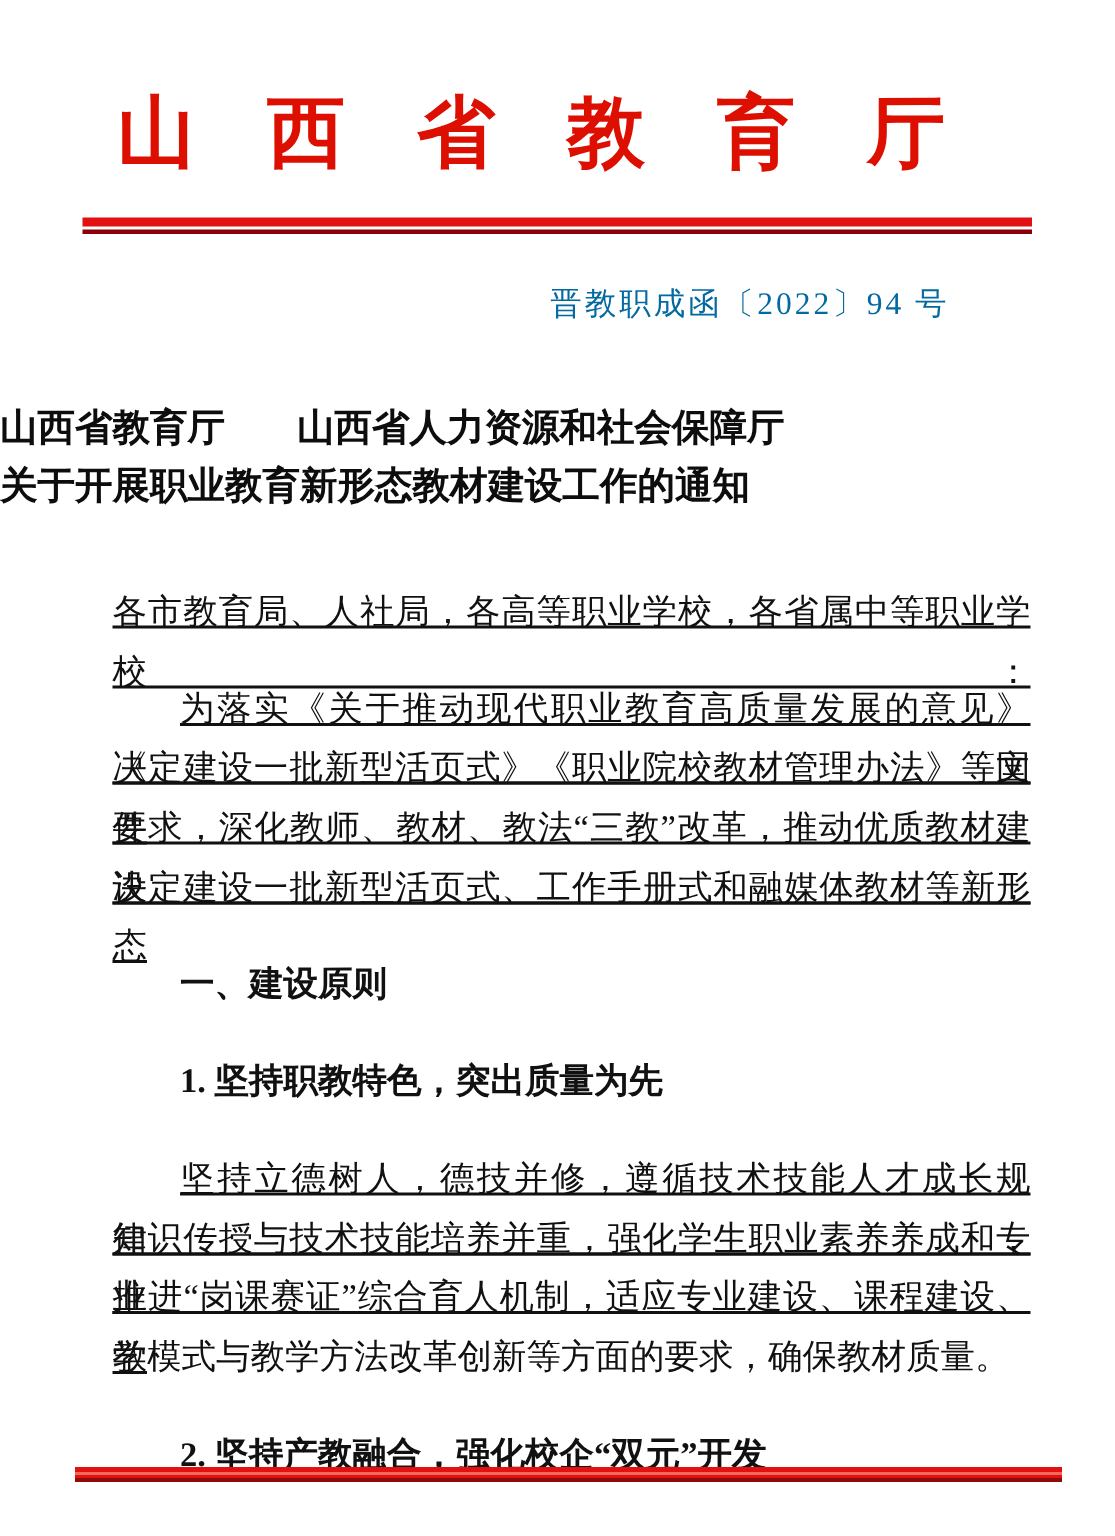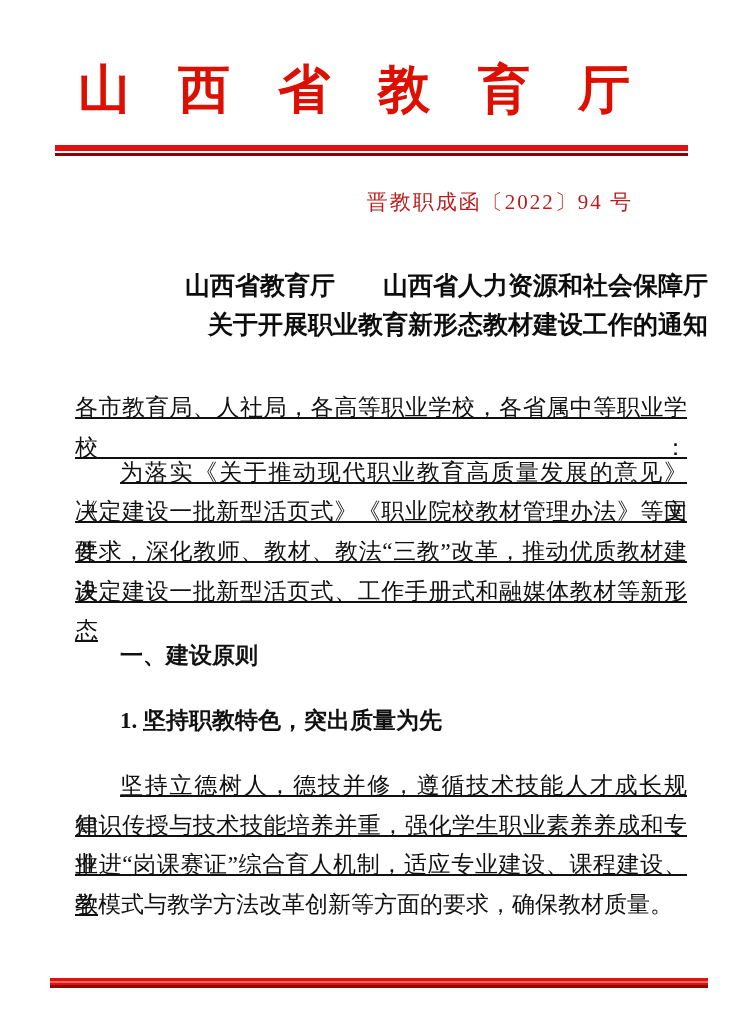--- a/index.html
+++ b/index.html
@@ -23,26 +23,26 @@
     white-space:nowrap;
   }
   
   .rule-top{position:absolute;top:145px;left:55px;width:633px;}
   .rule-top .thick{height:6px;background:#e21010;}
   .rule-top .thin{height:3px;background:#8b0008;margin-top:2px;}
   
   .doc-number{
     position:absolute;top:188px;right:75px;
     font-size:21px;letter-spacing:2px;
-    color:#b91c1c;white-space:nowrap;
+    color:#0369a1;white-space:nowrap;
   }
   
   .doc-title{
     position:absolute;top:266px;left:0;right:0;
-    text-align:right;font-weight:700;
+    text-align:left;font-weight:700;
     font-size:25px;line-height:39px;
     color:#0d0d0d;
   }
   .doc-title .gap{display:inline-block;width:48px;}
   
   .body-text{
     position:absolute;top:388px;left:75px;width:612px;
     font-size:23px;color:#111111;
   }
   .line{
@@ -91,17 +91,18 @@
     <div class="line j ind">为落实《关于推动现代职业教育高质量发展的意见》《国</div>
     <div class="line j">决定建设一批新型活页式》《职业院校教材管理办法》等文件</div>
     <div class="line j">要求，深化教师、教材、教法“三教”改革，推动优质教材建设，</div>
     <div class="line j">决定建设一批新型活页式、工作手册式和融媒体教材等新形态</div>
     <div class="line h ind">一、建设原则</div>
     <div class="line h ind">1. 坚持职教特色，突出质量为先</div>
     <div class="line j ind">坚持立德树人，德技并修，遵循技术技能人才成长规律，</div>
     <div class="line j">知识传授与技术技能培养并重，强化学生职业素养养成和专业</div>
     <div class="line j">推进“岗课赛证”综合育人机制，适应专业建设、课程建设、教</div>
     <div class="line">学模式与教学方法改革创新等方面的要求，确保教材质量。</div>
+    <div class="line h ind">2. 坚持产教融合，强化校企“双元”开发</div>
   </div>
 
   <div class="rule-bottom"></div>
 
 </div>
 
 </body></html>

